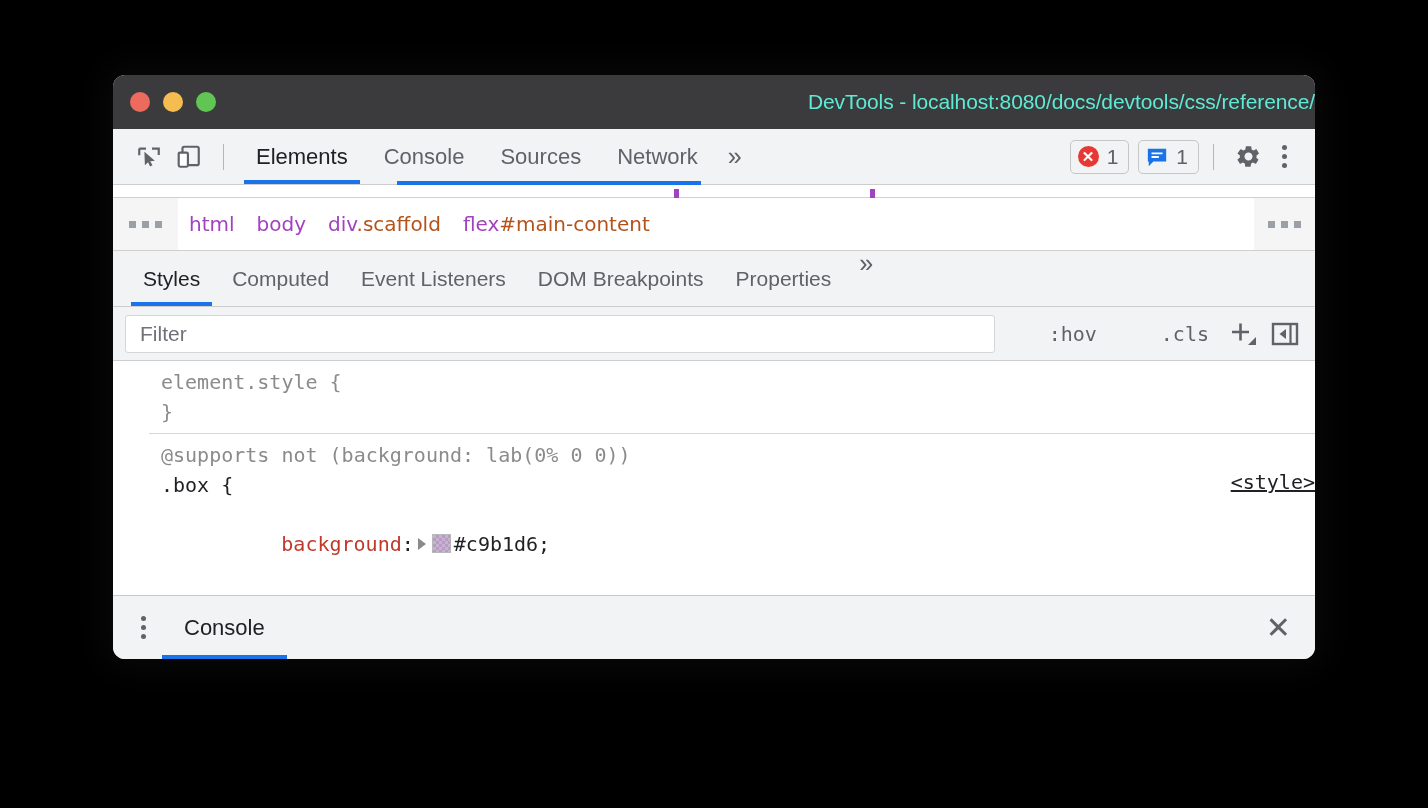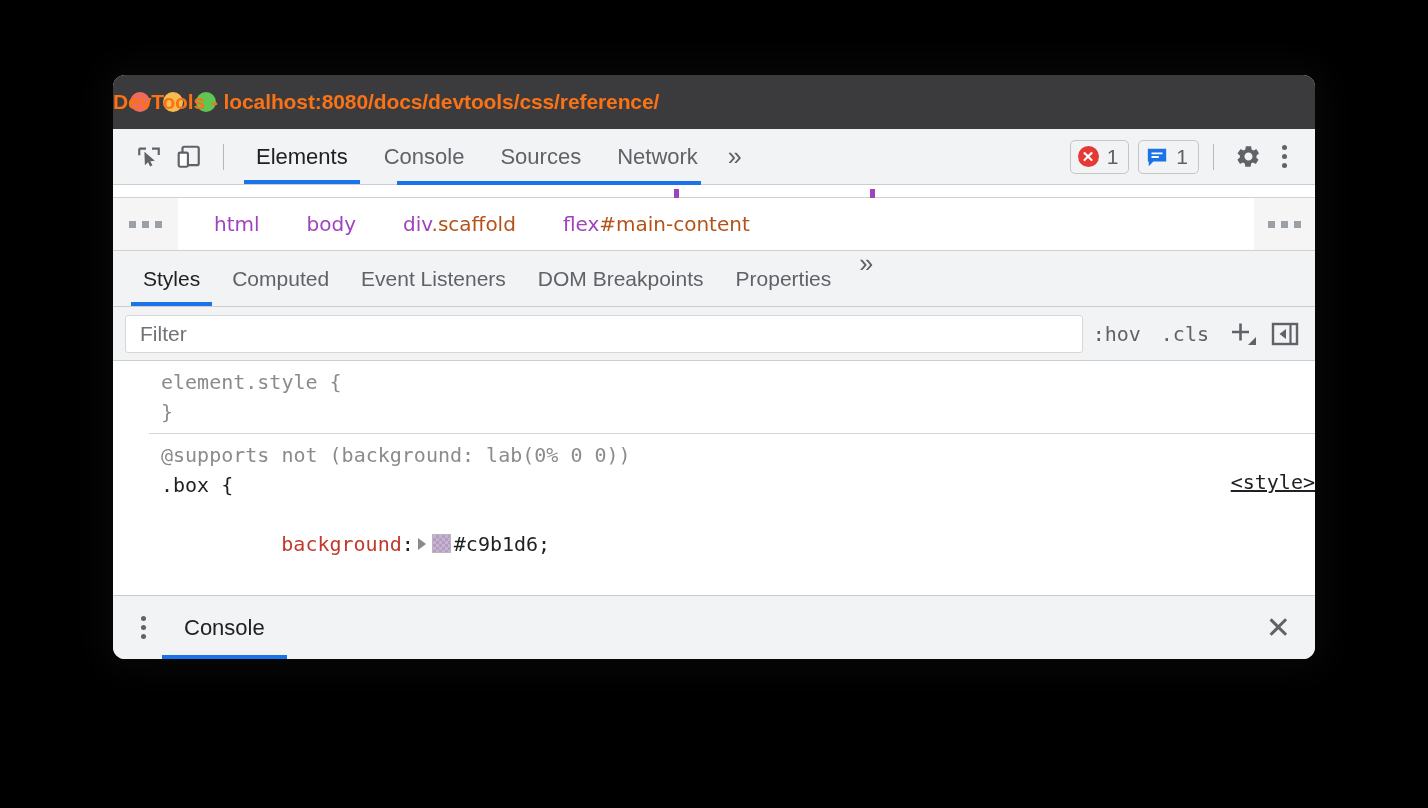--- a/index.html
+++ b/index.html
@@ -41,24 +41,24 @@
     gap: 13px;
     margin-left: 17px;
   }
   .dot { width: 20px; height: 20px; border-radius: 50%; }
   .dot.red { background: #ed6a5e; }
   .dot.yellow { background: #f5bd4f; }
   .dot.green { background: #61c554; }
   .title-text {
     position: absolute;
     left: 0; right: 0;
-    text-align: left;
+    text-align: right;
     font-size: 21px;
-    font-weight: bold;
-    color: #f97316;
+    font-weight: normal;
+    color: #5eead4;
     letter-spacing: -0.1px;
     pointer-events: none;
   }
 
   
   .dt-toolbar {
     height: 56px;
     background: #f1f3f4;
     border-bottom: 1px solid #cdcdcd;
     display: flex;
@@ -152,21 +152,20 @@
     width: 5px; height: 10px; background: #a142bf;
   }
   .breadcrumbs {
     height: 52px;
     background: #ffffff;
     display: flex;
     align-items: center;
     border-bottom: 1px solid #cfcfcf;
     overflow: hidden;
     position: relative;
-    gap: 25px;
   }
   .crumb-ellipsis {
     display: flex; gap: 6px;
     padding: 0 16px;
     flex: 0 0 auto;
   }
   .crumb-ellipsis i {
     width: 7px; height: 7px; background: #9aa0a6; display: block;
   }
   .crumb-ellipsis.left { background: #f5f5f5; height: 100%; align-items: center; }
@@ -241,20 +240,21 @@
     font-size: 21px;
     color: #707277;
     box-sizing: border-box;
   }
   .fbtn {
     font-family: "DejaVu Sans Mono", monospace;
     font-size: 20px;
     color: #5f6368;
     padding: 0 10px;
     white-space: nowrap;
+    margin-left: 44px;
   }
   .plus-btn {
     position: relative;
     width: 40px; height: 40px;
     display: flex; align-items: center; justify-content: center;
     margin-left: 4px;
   }
   .toggle-btn {
     width: 40px; height: 40px;
     display: flex; align-items: center; justify-content: center;

